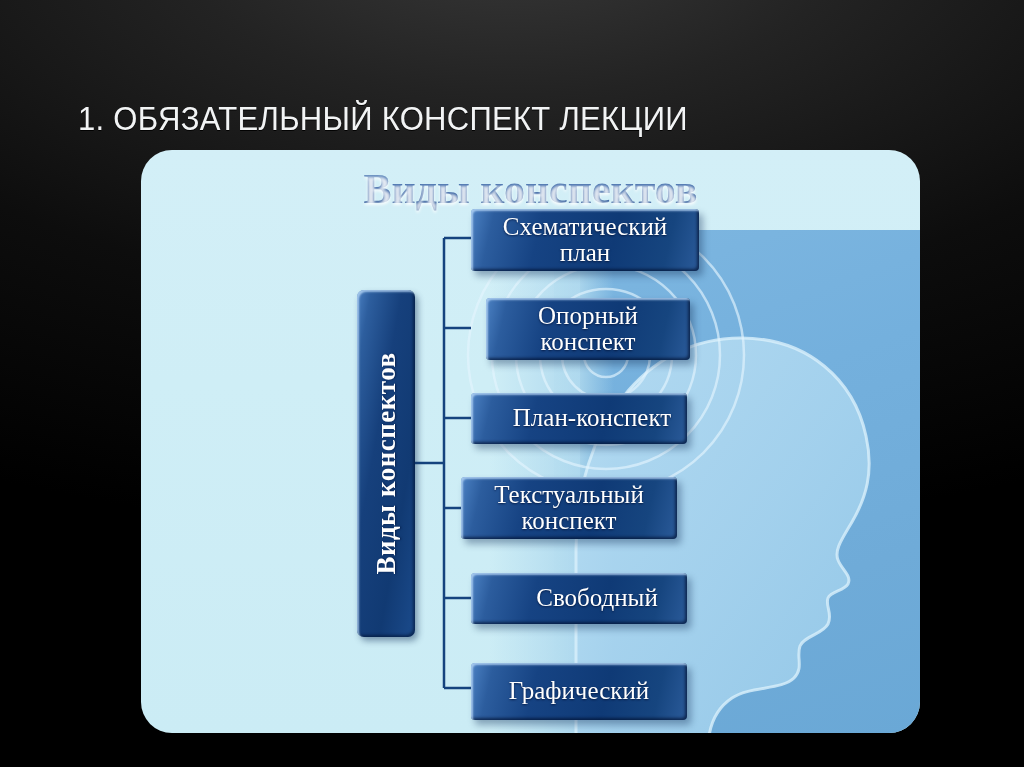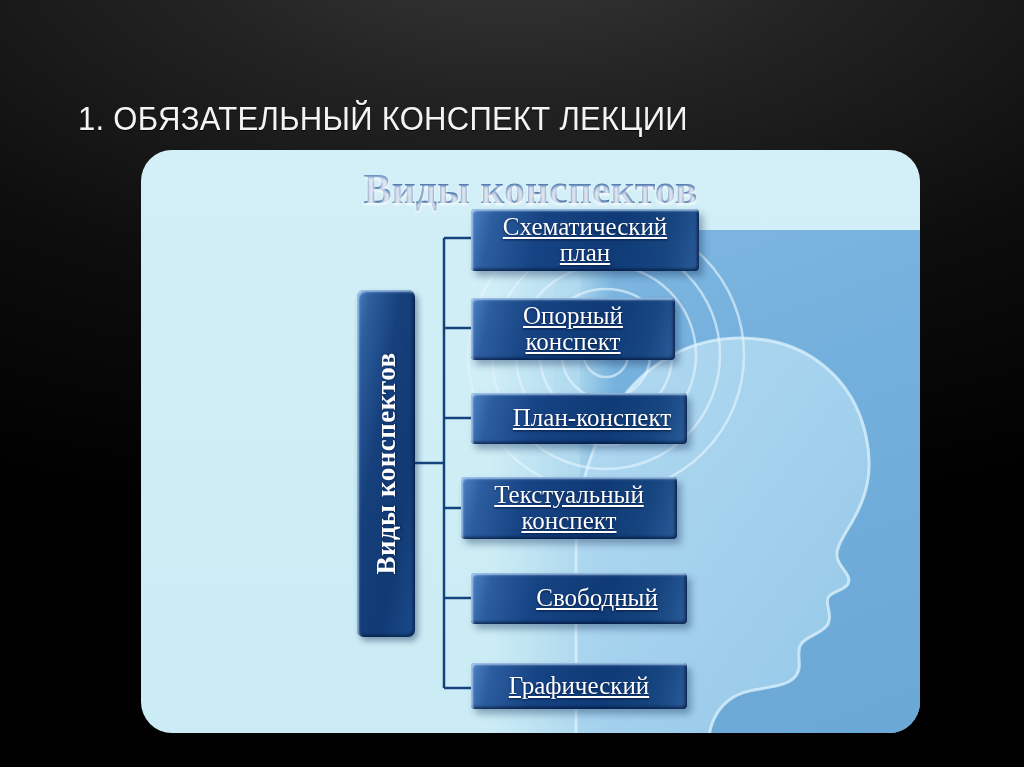--- a/index.html
+++ b/index.html
@@ -108,21 +108,20 @@
       4px 5px 7px rgba(25,55,95,.4);
     display:flex;align-items:center;justify-content:center;
     text-align:center;
     font-family:"Liberation Serif",serif;
     color:#fff;
     font-size:25px;
     line-height:1.06;
     padding:0 6px;
     box-sizing:border-box;
     text-shadow:0 1px 2px rgba(0,18,54,.8);
-    text-decoration:underline;
   }
   .leaf span{display:block;}
 </style>
 </head>
 <body>
 
 <div id="stage">
 
   <div id="slide-title">1. ОБЯЗАТЕЛЬНЫЙ КОНСПЕКТ ЛЕКЦИИ</div>
 
@@ -198,21 +197,21 @@
       <span class="vtext">Виды конспектов</span>
     </div>
 
     <div class="leaf" style="left:330px;top:59px;width:228px;height:62px;">
       <div>
         <span>Схематический</span>
         <span>план</span>
       </div>
     </div>
 
-    <div class="leaf" style="left:330px;top:148px;width:204px;height:62px;">
+    <div class="leaf" style="left:345px;top:148px;width:204px;height:62px;">
       <div>
         <span>Опорный</span>
         <span>конспект</span>
       </div>
     </div>
 
     <div class="leaf" style="left:330px;top:243px;width:216px;height:51px;padding-left:32px;">
       <div>
         <span>План-конспект</span>
       </div>
@@ -224,20 +223,20 @@
         <span>конспект</span>
       </div>
     </div>
 
     <div class="leaf" style="left:330px;top:423px;width:216px;height:51px;padding-left:42px;">
       <div>
         <span>Свободный</span>
       </div>
     </div>
 
-    <div class="leaf" style="left:330px;top:513px;width:216px;height:46px;">
+    <div class="leaf" style="left:330px;top:513px;width:216px;height:57px;">
       <div>
         <span>Графический</span>
       </div>
     </div>
 
   </div>
 </div>
 
 </body></html>

